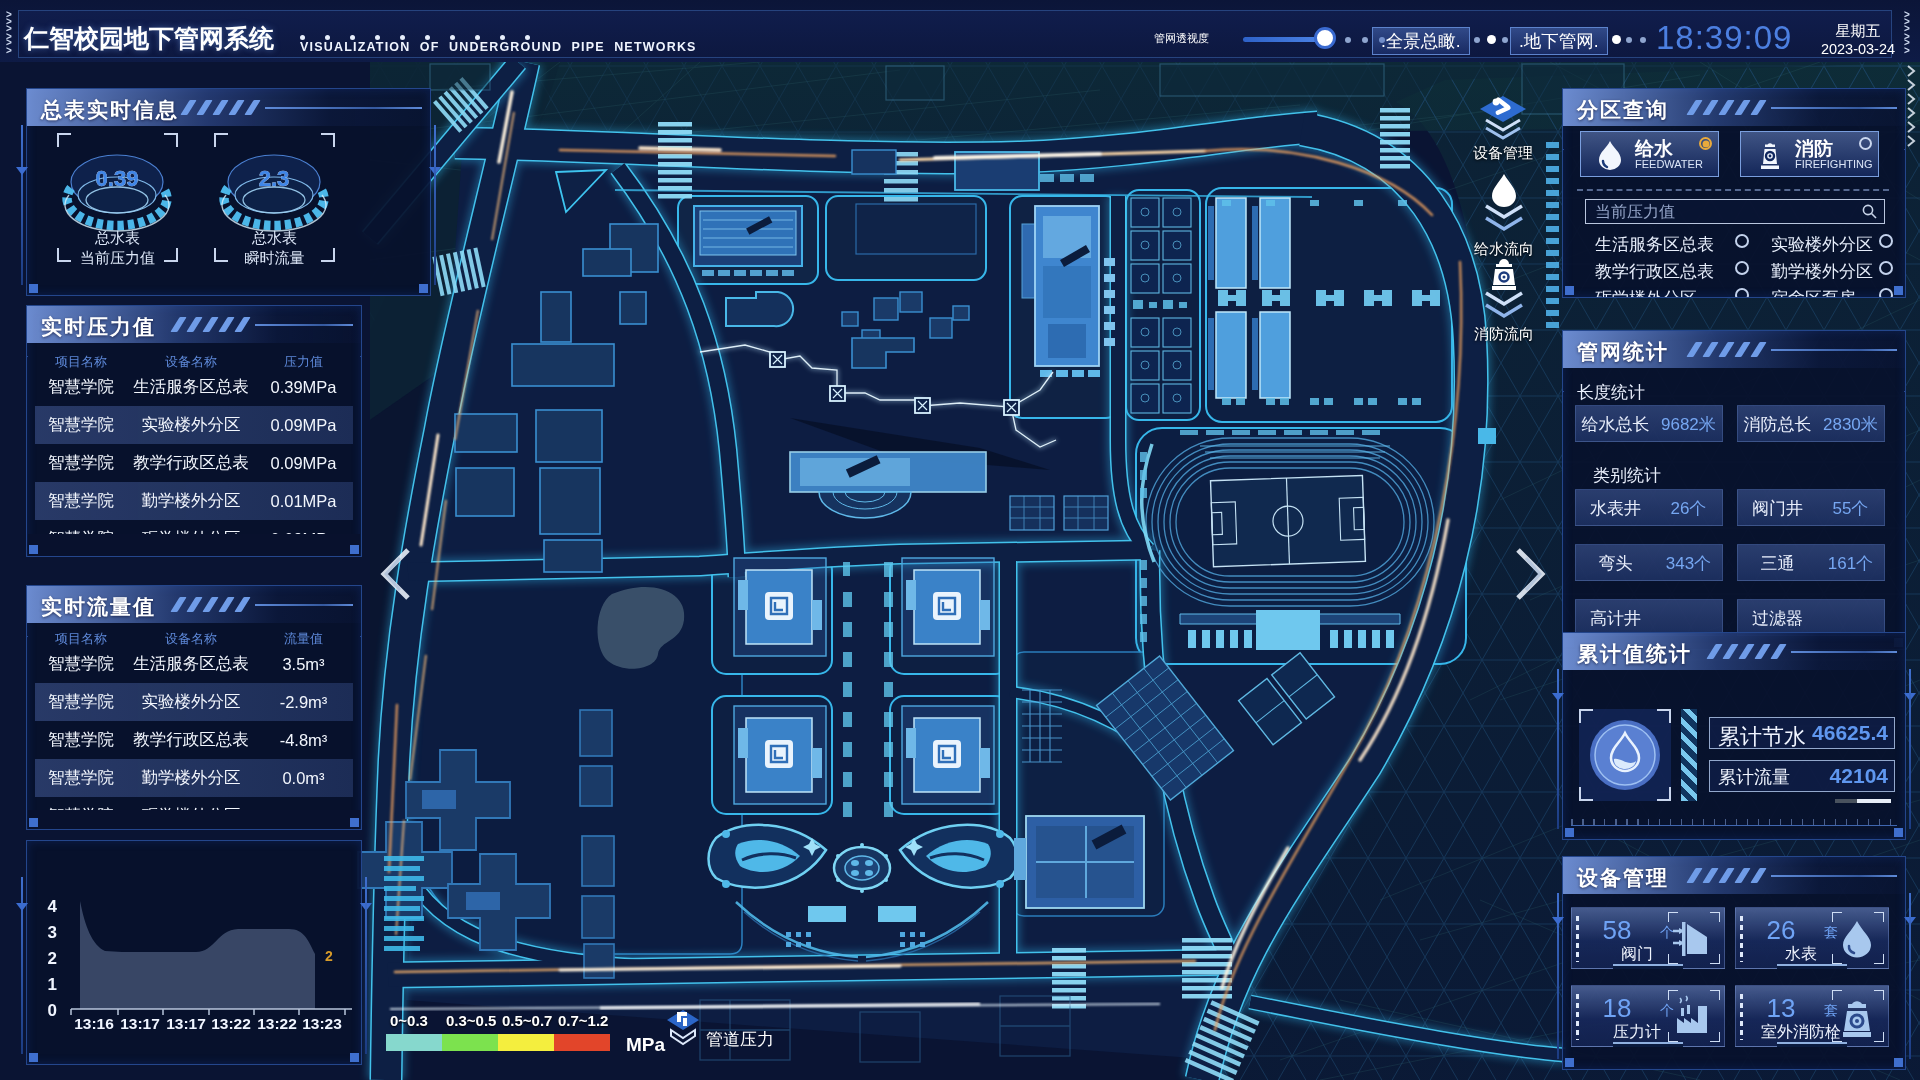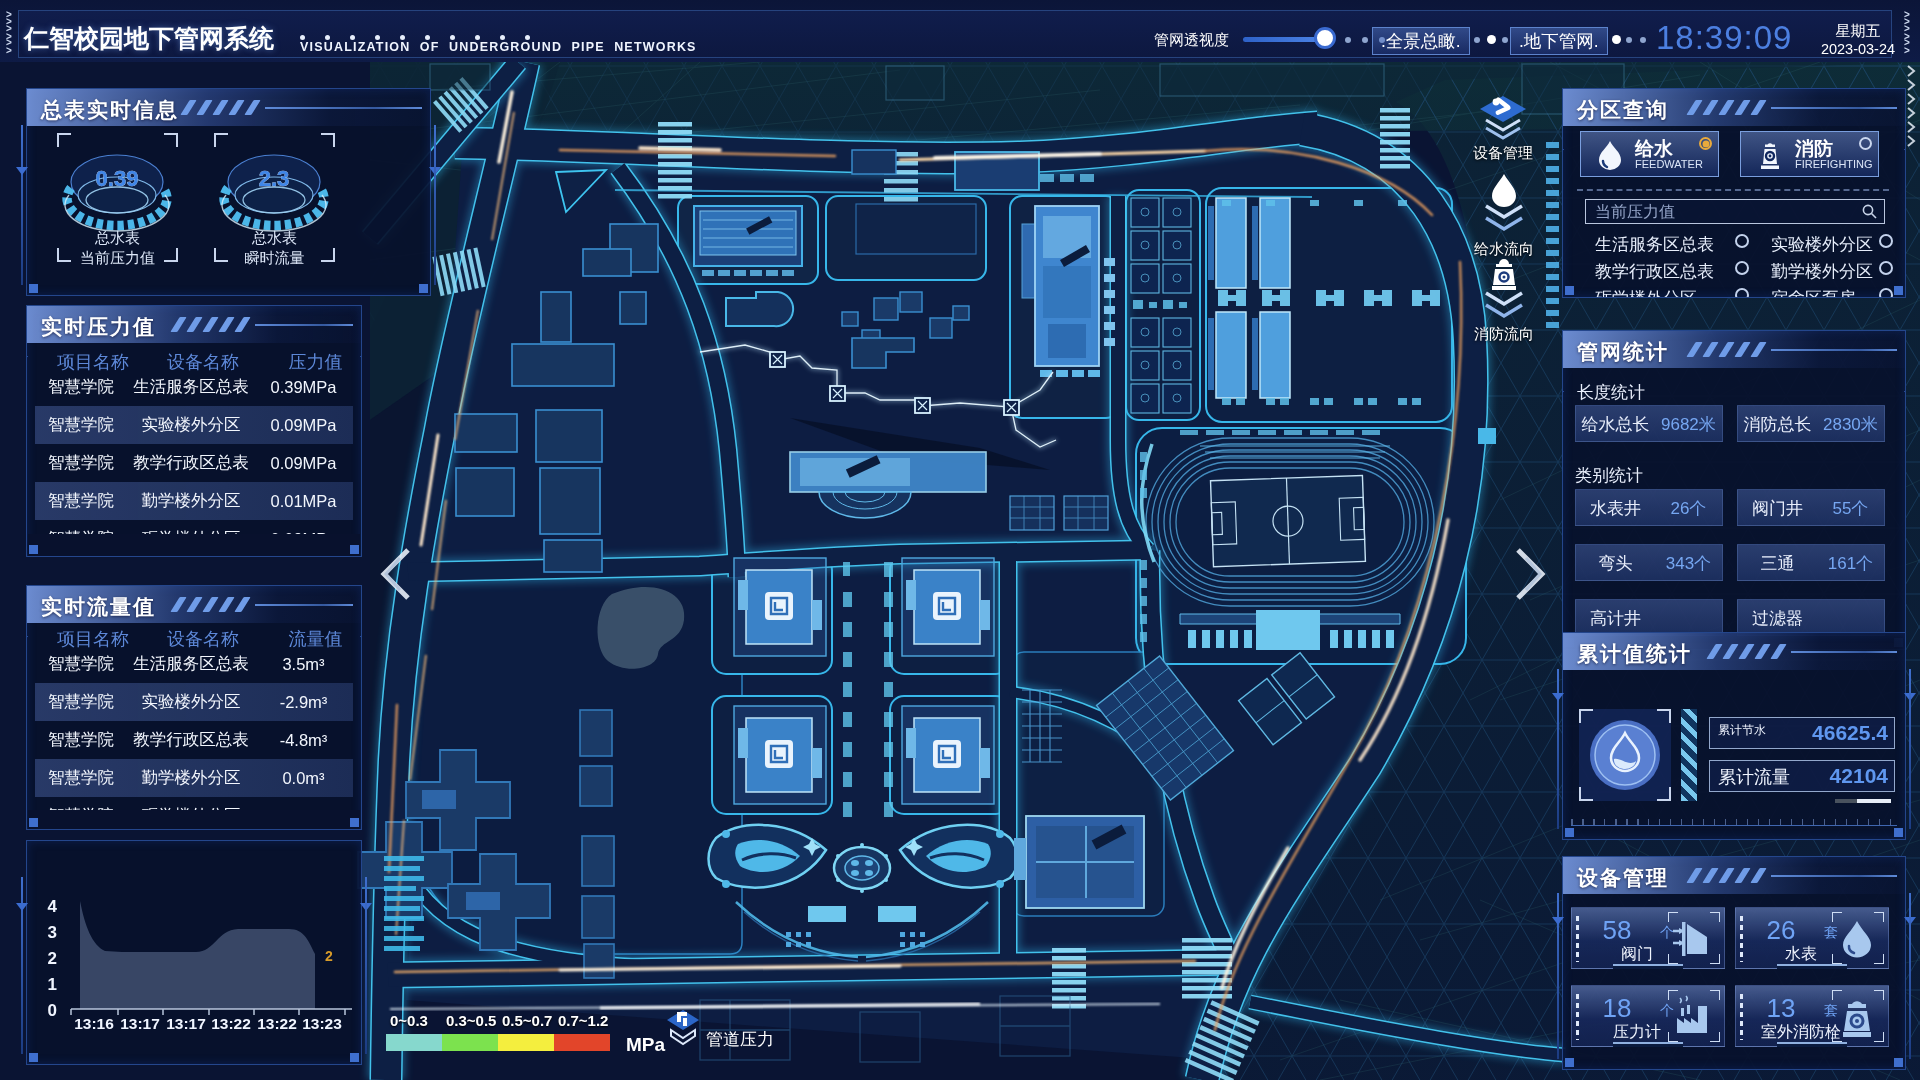--- a/index.html
+++ b/index.html
@@ -7,21 +7,21 @@
 #stage{position:relative;width:1920px;height:1080px;overflow:hidden;background:#0a1433;font-family:"Liberation Sans",sans-serif;color:#e9f1fd;}
 .abs{position:absolute;}
 
 #hdr{position:absolute;left:0;top:0;width:1920px;height:62px;background:linear-gradient(180deg,#0b1538,#0e1b46);z-index:30;}
 #hdrbox{position:absolute;left:18px;top:10px;width:1874px;height:48px;border:1px solid #26437e;background:linear-gradient(180deg,#101d4c,#0d1840);}
 .hzig{position:absolute;top:13px;width:10px;height:42px;color:#cdd9ef;font-size:10px;line-height:6.5px;font-weight:bold;overflow:hidden;transform:scaleY(1.1);}
 #htitle{position:absolute;left:24px;top:22px;font-size:25px;font-weight:bold;color:#fff;letter-spacing:0;white-space:nowrap;text-shadow:0 0 6px rgba(120,170,255,.5);}
 #hdots{position:absolute;left:300px;top:26px;width:255px;}
 #hdots i{display:inline-block;width:5px;height:5px;border-radius:50%;background:#e7eefb;margin-right:20px;}
 #hsub{position:absolute;left:300px;top:40px;font-size:12.5px;font-weight:bold;color:#f0f5ff;letter-spacing:1.2px;white-space:nowrap;}
-#hslider-label{position:absolute;left:1154px;top:31px;font-size:15px;color:#fff;}
+#hslider-label{position:absolute;left:1154px;top:31px;font-size:11px;color:#fff;}
 #hslider{position:absolute;left:1243px;top:37px;width:88px;height:5px;border-radius:3px;background:linear-gradient(90deg,#2e62c8,#4e86e8);}
 #hthumb{position:absolute;left:1314px;top:27px;width:22px;height:22px;border-radius:50%;background:#fff;border:3px solid #3a6ad0;}
 .hdot{position:absolute;width:6px;height:6px;border-radius:50%;background:#8fa5cf;top:37px;}
 .hdot.b{background:#ffffff;width:9px;height:9px;top:35px;}
 .hbtn{position:absolute;top:27px;height:28px;padding:0 8px;line-height:27px;font-size:17.5px;color:#fff;background:linear-gradient(180deg,rgba(90,130,215,.45),rgba(45,75,160,.35));border:1px solid #5d83cc;}
 #hclock{position:absolute;left:1656px;top:19px;width:140px;font-size:33px;font-weight:normal;color:#4c7fe0;letter-spacing:1px;font-family:"Liberation Sans",sans-serif;}
 #hweek{position:absolute;left:1810px;top:22px;width:96px;text-align:center;font-size:15px;color:#fff;}
 #hdate{position:absolute;left:1810px;top:41px;width:96px;text-align:center;font-size:14.5px;color:#fff;}
 
 .panel{position:absolute;background:rgba(8,17,44,.93);border:1px solid #24468c;box-shadow:0 0 10px rgba(20,60,150,.35) inset;z-index:20;}
@@ -30,21 +30,21 @@
 .ptitle{position:absolute;left:0;top:0;right:0;height:37px;background:linear-gradient(90deg,rgba(125,160,235,.85),rgba(70,105,190,.45) 45%,rgba(25,45,105,.22) 75%,rgba(18,32,80,.12));overflow:hidden;}
 .ptitle .t{position:absolute;left:14px;top:7px;font-size:21px;font-weight:bold;color:#fff;letter-spacing:2px;text-shadow:0 1px 3px rgba(0,0,30,.6);}
 .slashes{position:absolute;top:11px;height:15px;}
 .slashes i{display:inline-block;width:7px;height:15px;background:#6f9ce8;transform:skewX(-32deg);margin-right:9px;border-radius:1px;}
 .pline{position:absolute;top:18px;height:2px;background:linear-gradient(90deg,#5e8ad8,#35599f 70%,#5e8ad8);}
 .cornL{position:absolute;left:2px;bottom:2px;width:9px;height:9px;background:#3f6fce;}
 .cornR{position:absolute;right:2px;bottom:2px;width:9px;height:9px;background:#3f6fce;}
 .mkL{position:absolute;left:-11px;top:78px;width:0;height:0;border:6px solid transparent;border-top:8px solid #3b6cd0;}
 .mkR{position:absolute;right:-11px;top:78px;width:0;height:0;border:6px solid transparent;border-top:8px solid #3b6cd0;}
 
-.thead{position:absolute;left:20px;right:8px;height:26px;font-size:18px;color:#5d88d8;}
+.thead{position:absolute;left:8px;right:8px;height:26px;font-size:13px;color:#5d88d8;}
 .trow{position:absolute;left:8px;right:8px;height:38px;font-size:16.5px;color:#f2f6fd;}
 .trow.alt{background:linear-gradient(90deg,rgba(95,125,200,.38),rgba(80,110,185,.30));}
 .c1{position:absolute;left:0;width:92px;text-align:center;top:50%;transform:translateY(-50%);}
 .c2{position:absolute;left:81px;width:150px;text-align:center;top:50%;transform:translateY(-50%);}
 .c3{position:absolute;left:221px;width:95px;text-align:center;top:50%;transform:translateY(-50%);}
 
 .gbox{position:absolute;width:121px;height:129px;}
 .gbr{position:absolute;width:14px;height:14px;border:2px solid #c9d6ee;}
 .glabel{position:absolute;left:0;right:0;text-align:center;font-size:15px;color:#dde7f8;line-height:20px;}
 
@@ -1092,21 +1092,21 @@
 
 <div class="sbox" style="left:12px;top:74px;width:148px">
         <span class="k">给水总长</span>
         <span class="v">9682米</span>
       </div>
 <div class="sbox" style="left:174px;top:74px;width:148px">
         <span class="k">消防总长</span>
         <span class="v">2830米</span>
       </div>
 
-<div class="subh" style="left:12px;top:133px">类别统计</div>
+<div class="subh" style="left:30px;top:133px">类别统计</div>
 
 <div class="sbox" style="left:12px;top:158px;width:148px">
         <span class="k">水表井</span>
         <span class="v">26个</span>
       </div>
 <div class="sbox" style="left:174px;top:158px;width:148px">
         <span class="k">阀门井</span>
         <span class="v">55个</span>
       </div>
 
@@ -1147,21 +1147,21 @@
 <circle cx="38" cy="38" r="35" fill="#4a6fc4"></circle>
 <circle cx="38" cy="38" r="30" fill="#5a80d2" stroke="#9ec0f2" stroke-width="1.5"></circle>
 <path d="M38 16 C43 26 52 31 52 41 a14 13 0 0 1 -28 0 C24 31 33 26 38 16 Z" fill="none" stroke="#e9f2fe" stroke-width="2.5"></path>
 <path d="M27 42 a11 9 0 0 0 22 2 c-7 6 -16 -4 -22 -2 Z" fill="#dcebfc"></path>
 </svg>
 </div>
 
 <div class="abs" style="left:118px;top:76px;width:16px;height:92px;background:repeating-linear-gradient(45deg,#79c8ee 0 5px,#10355f 5px 11px)"></div>
 
 <div class="abs" style="left:146px;top:84px;width:186px;height:32px;border:1.5px solid #93a8cc;background:rgba(25,45,105,.35)">
-<span class="abs" style="left:8px;top:4px;font-size:12px;color:#f0f5ff">累计节水</span>
+<span class="abs" style="left:8px;top:4px;font-size:22px;color:#f0f5ff">累计节水</span>
 <span class="abs" style="right:6px;top:3px;font-size:21px;color:#5f97ef;font-weight:bold">46625.4</span>
 </div>
 
 <div class="abs" style="left:146px;top:127px;width:186px;height:32px;border:1.5px solid #93a8cc;background:rgba(25,45,105,.35)">
 <span class="abs" style="left:8px;top:4px;font-size:18px;color:#f0f5ff">累计流量</span>
 <span class="abs" style="right:6px;top:3px;font-size:21px;color:#5f97ef;font-weight:bold">42104</span>
 </div>
 
 <div class="abs" style="right:14px;top:166px;width:56px;height:4px;background:linear-gradient(90deg,#49525e 40%,#e8eef8 40%)"></div>
 

